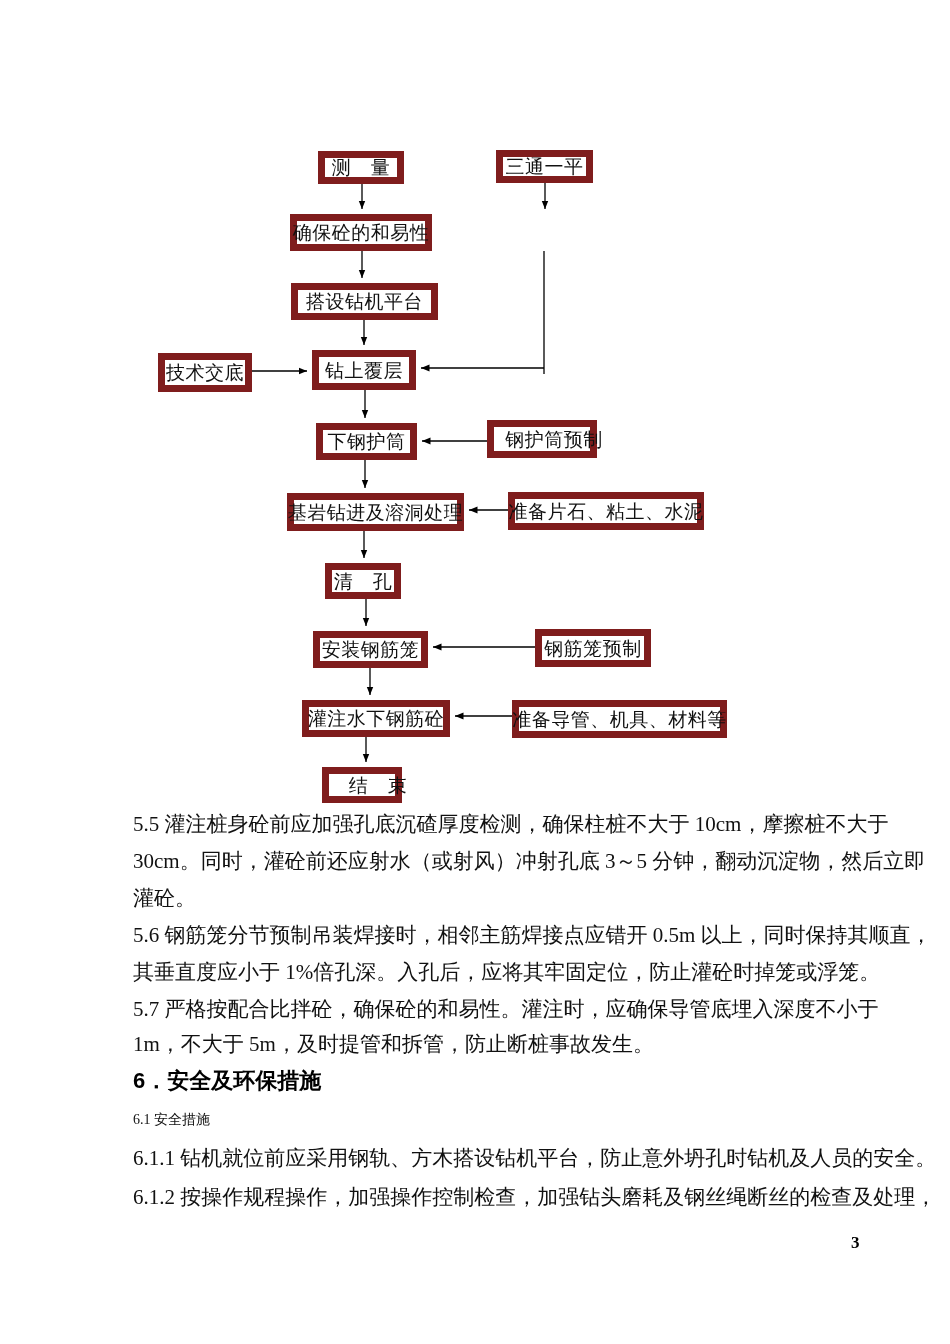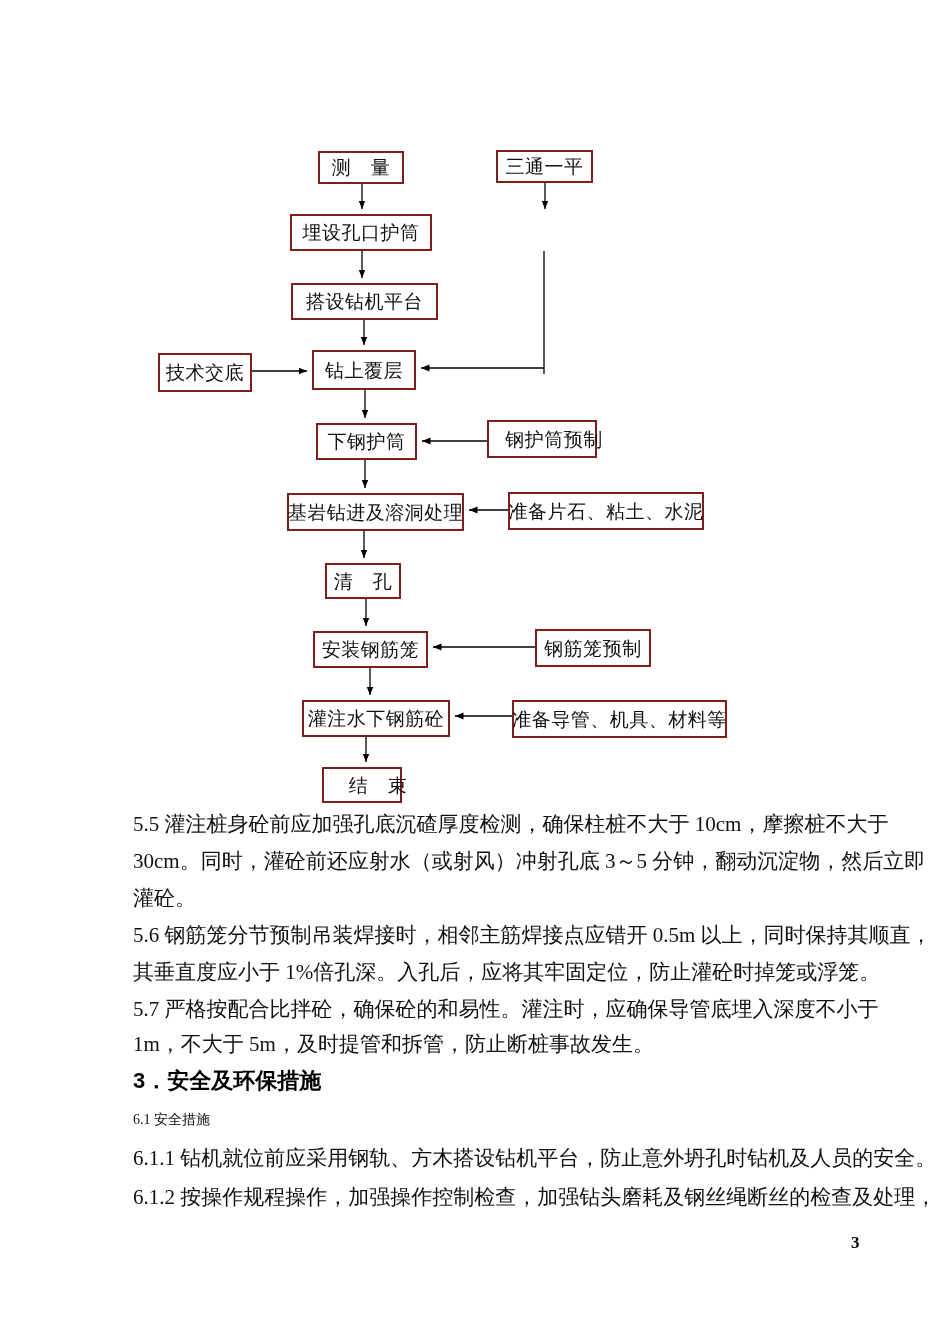--- a/index.html
+++ b/index.html
@@ -6,21 +6,21 @@
   .page {
     position:relative; width:950px; height:1344px; background:#ffffff;
     font-family:"Liberation Serif","DejaVu Serif",serif; color:#111;
     overflow:hidden;
   }
   
   .flowchart { position:absolute; left:0; top:0; width:950px; height:812px; }
   .arrows { position:absolute; left:0; top:0; }
   .arrows line { stroke:#000; stroke-width:1.3; }
   .node {
-    position:absolute; box-sizing:border-box; border:2px solid #7f1d1d;
+    position:absolute; box-sizing:border-box; border:7px solid #7f1d1d;
     background:#fff; display:flex; align-items:center; justify-content:center;
     font-size:19px; line-height:1; white-space:nowrap; letter-spacing:0.5px;
   }
   .n-measure        { left:318px; top:151px; width:86px;  height:33px; }
   .n-three-one      { left:496px; top:150px; width:97px;  height:33px; }
   .n-bury-casing    { left:290px; top:214px; width:142px; height:37px; }
   .n-mud-pools      { left:469px; top:214px; width:178px; height:37px; }
   .n-rig-platform   { left:291px; top:283px; width:147px; height:37px; }
   .n-tech-disclosure{ left:158px; top:353px; width:94px;  height:39px; }
   .n-drill-overburden{ left:312px; top:350px; width:104px; height:40px; }
@@ -77,21 +77,21 @@
       <line x1="364" y1="531" x2="364" y2="558" marker-end="url(#arr)"></line>
       <line x1="366" y1="599" x2="366" y2="626" marker-end="url(#arr)"></line>
       <line x1="535" y1="647" x2="433" y2="647" marker-end="url(#arr)"></line>
       <line x1="370" y1="668" x2="370" y2="695" marker-end="url(#arr)"></line>
       <line x1="512" y1="716" x2="455" y2="716" marker-end="url(#arr)"></line>
       <line x1="366" y1="737" x2="366" y2="762" marker-end="url(#arr)"></line>
     </svg>
 
     <div class="node n-measure">测　量</div>
     <div class="node n-three-one">三通一平</div>
-    <div class="node n-bury-casing">埋设孔口护筒</div>
+    <div class="node n-bury-casing">确保砼的和易性</div>
     <div class="node n-rig-platform">搭设钻机平台</div>
     <div class="node n-tech-disclosure">技术交底</div>
     <div class="node n-drill-overburden">钻上覆层</div>
     <div class="node n-lower-casing">下钢护筒</div>
     <div class="node n-casing-prefab">钢护筒预制</div>
     <div class="node n-bedrock-karst">基岩钻进及溶洞处理</div>
     <div class="node n-prepare-stone">准备片石、粘土、水泥</div>
     <div class="node n-clean-hole">清　孔</div>
     <div class="node n-install-cage">安装钢筋笼</div>
     <div class="node n-cage-prefab">钢筋笼预制</div>
@@ -101,21 +101,21 @@
   </div>
 
   <div class="textblock">
     <div class="tline">5.5 灌注桩身砼前应加强孔底沉碴厚度检测，确保柱桩不大于 10cm，摩擦桩不大于</div>
     <div class="tline">30cm。同时，灌砼前还应射水（或射风）冲射孔底 3～5 分钟，翻动沉淀物，然后立即</div>
     <div class="tline">灌砼。</div>
     <div class="tline">5.6 钢筋笼分节预制吊装焊接时，相邻主筋焊接点应错开 0.5m 以上，同时保持其顺直，</div>
     <div class="tline">其垂直度应小于 1%倍孔深。入孔后，应将其牢固定位，防止灌砼时掉笼或浮笼。</div>
     <div class="tline">5.7 严格按配合比拌砼，确保砼的和易性。灌注时，应确保导管底埋入深度不小于</div>
     <div class="tline last57">1m，不大于 5m，及时提管和拆管，防止断桩事故发生。</div>
-    <div class="heading6">3．安全及环保措施</div>
+    <div class="heading6">6．安全及环保措施</div>
     <div class="sub61">6.1 安全措施</div>
     <div class="pline">6.1.1 钻机就位前应采用钢轨、方木搭设钻机平台，防止意外坍孔时钻机及人员的安全。</div>
     <div class="pline">6.1.2 按操作规程操作，加强操作控制检查，加强钻头磨耗及钢丝绳断丝的检查及处理，</div>
   </div>
 
   <div class="page-number">3</div>
 
 </div>
 
 </body></html>

